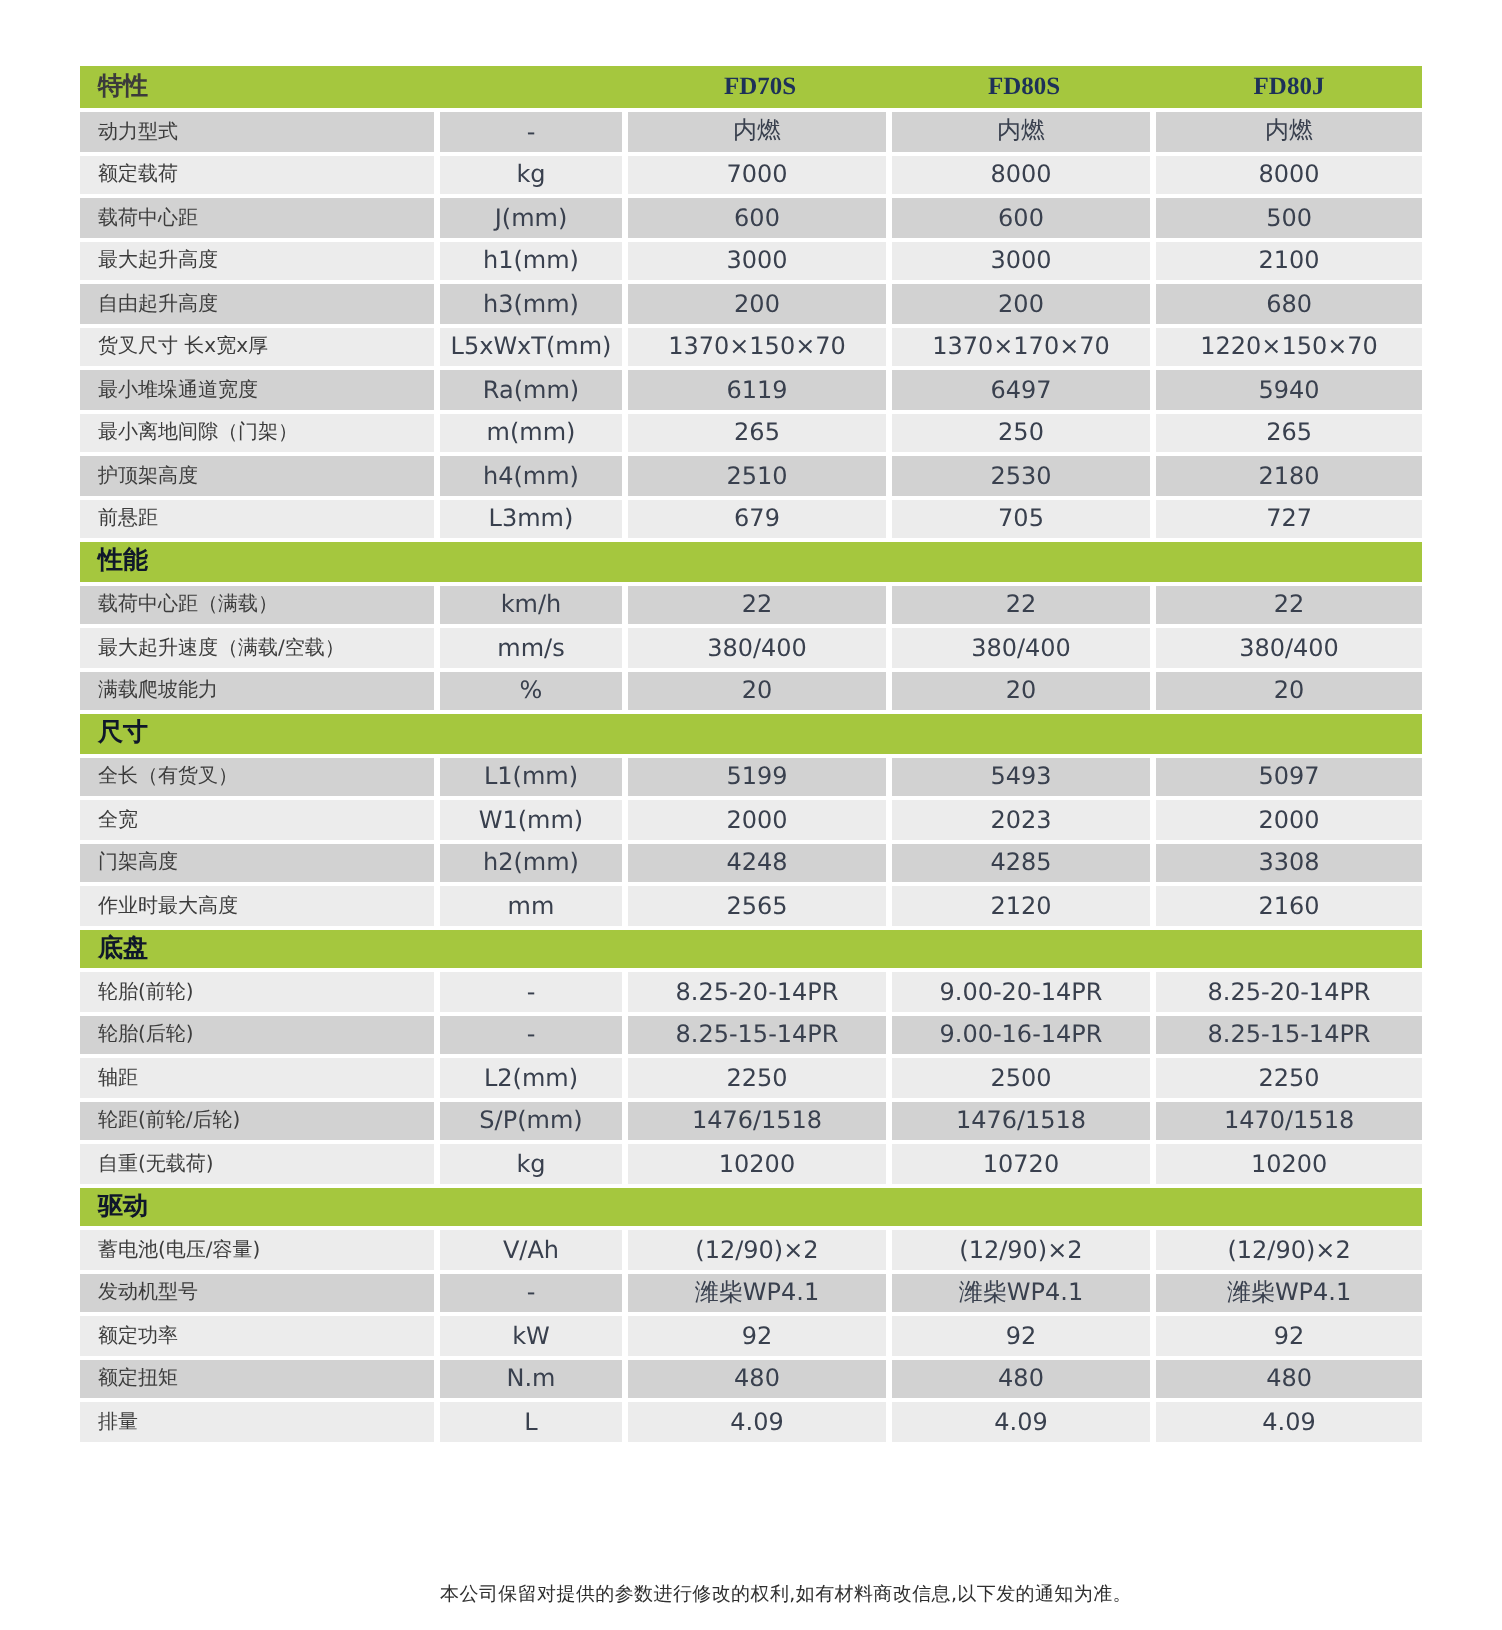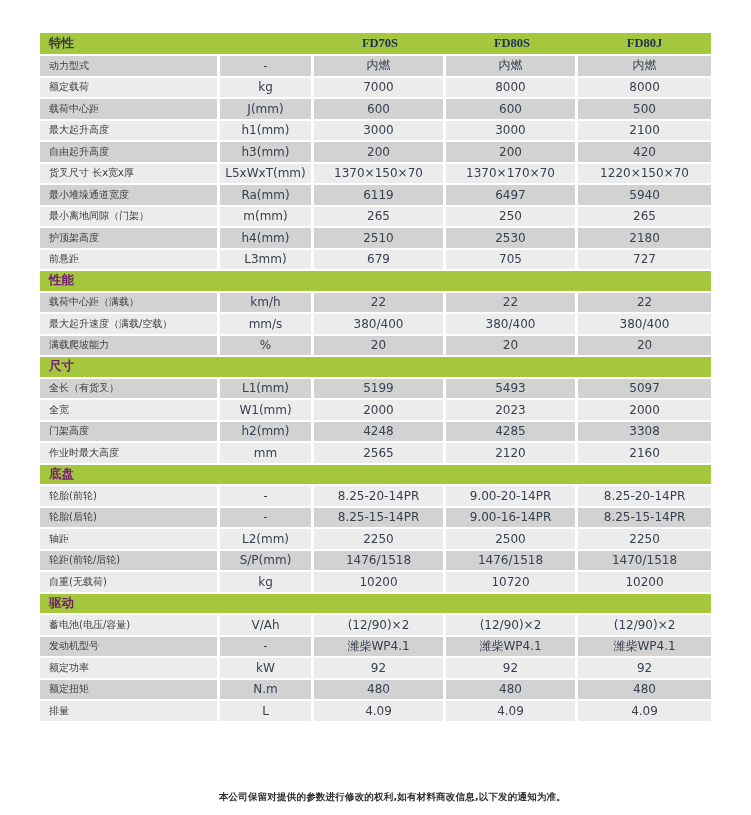--- a/index.html
+++ b/index.html
@@ -32,38 +32,38 @@
     overflow:hidden;white-space:nowrap;
   }
   td:last-child{border-right:none;}
   td.label{
     text-align:left;padding-left:9px;
     color:var(--label-ink);font-size:10px;
   }
   tr.dark td{background:var(--row-dark);}
   tr.light td{background:var(--row-light);}
   tr.section td{
-    background:var(--green);color:#701a75;font-weight:bold;
+    background:var(--green);color:#0f172a;font-weight:bold;
     text-align:left;padding-left:9px;border-right:none;
     font-size:12.5px;
   }
   tr.head td{background:var(--green);border-right:none;height:23px;padding:0;}
   .head-flex{display:flex;align-items:center;height:100%;}
   .head-flex .feat{
     width:274px;box-sizing:border-box;text-align:left;padding-left:9px;
     font-weight:bold;color:#3b3b3b;font-size:12.5px;
   }
   .head-flex .model{
     width:132px;text-align:center;font-weight:bold;
     color:var(--model-ink);font-size:12.5px;font-family:Liberation Serif, serif;
   }
   .head-flex .model.last{width:133px;}
   .footer-note{
     position:absolute;right:40px;top:791px;
-    font-size:9.5px;font-weight:bold;color:#2f2f2f;
+    font-size:9.5px;font-weight:normal;color:#2f2f2f;
     letter-spacing:0.2px;
   }
 </style>
 </head>
 <body>
 
 <div class="page">
   <table class="spec">
     <colgroup>
       <col style="width:180px">
@@ -109,21 +109,21 @@
           <td>h1(mm)</td>
           <td>3000</td>
           <td>3000</td>
           <td>2100</td>
         </tr>
         <tr class="dark">
           <td class="label">自由起升高度</td>
           <td>h3(mm)</td>
           <td>200</td>
           <td>200</td>
-          <td>420</td>
+          <td>680</td>
         </tr>
         <tr class="light">
           <td class="label">货叉尺寸 长x宽x厚</td>
           <td>L5xWxT(mm)</td>
           <td>1370×150×70</td>
           <td>1370×170×70</td>
           <td>1220×150×70</td>
         </tr>
         <tr class="dark">
           <td class="label">最小堆垛通道宽度</td>

